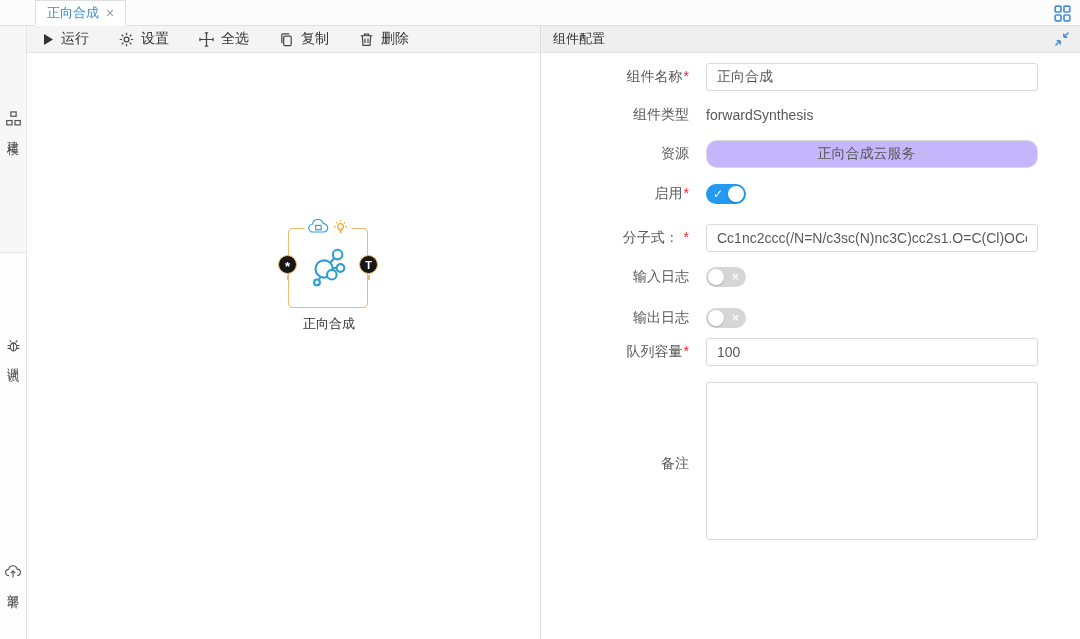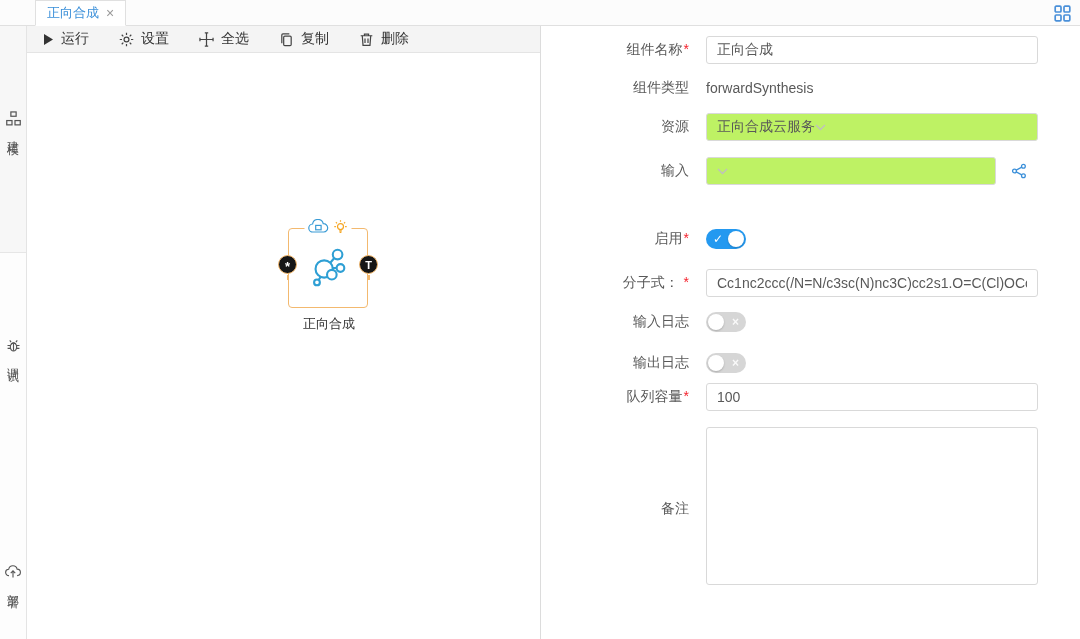--- a/index.html
+++ b/index.html
@@ -67,23 +67,23 @@
   .frow.top .flabel { padding-top:5px; }
   .req { color:#f5222d; margin-left:1px; }
   .r1{margin-bottom:15px}.r2{margin-bottom:16px}.r3{margin-bottom:16px}
   .r4{margin-bottom:44px}.r5{margin-bottom:20px}.r6{margin-bottom:15px}
   .r7{margin-bottom:21px}.r8{margin-bottom:10px}.r9{margin-bottom:16px}
 
   .tinput { width:332px; height:28px; border:1px solid #d9d9d9; border-radius:3px;
     padding:0 10px; font-size:14px; color:#595959; outline:none; background:#fff;
     font-family:"Liberation Sans","DejaVu Sans",sans-serif; }
   .ttext { font-size:14px; color:#595959; }
-  .tselect { width:332px; height:28px; border:1px solid #d9d9d9; border-radius:3px;
-    display:flex; align-items:center; justify-content:flex-start; padding:0 10px;
-    font-size:14px; color:#595959; background:#bef264; cursor:pointer; }
+  .tselect { width:332px; height:28px; border:1px solid #d9d9d9; border-radius:11px;
+    display:flex; align-items:center; justify-content:center; padding:0 10px;
+    font-size:14px; color:#595959; background:#c4b5fd; cursor:pointer; }
   .tselect.small { width:290px; }
   .chev { display:block; }
   .share-wrap { margin-left:15px; cursor:pointer; display:flex; align-items:center; }
 
   .switch { position:relative; width:40px; height:20px; border-radius:10px; cursor:pointer; }
   .switch .knob { position:absolute; top:2px; width:16px; height:16px; border-radius:50%;
     background:#fff; box-shadow:0 1px 2px rgba(0,0,0,.2); }
   .switch.on { background:#2499f0; }
   .switch.on .knob { right:2px; }
   .switch.on .mark { position:absolute; left:7px; top:2px; color:#fff; font-size:12px; line-height:16px; }
@@ -236,20 +236,29 @@
       </div>
       <div class="port port-out">
         <span>T</span>
       </div>
 
       <div class="node-label">正向合成</div>
     </div>
   </div>
 
   <div id="panel">
+    <div id="panel-header">
+      <span id="panel-title">组件配置</span>
+      <svg class="shrink-icon" viewBox="0 0 16 16">
+        <g fill="none" stroke="#4a90d9" stroke-width="1.5">
+          <path d="M14.5 1.5L9.8 6.2M9.8 6.2V2.6M9.8 6.2h3.6"></path>
+          <path d="M1.5 14.5l4.7-4.7M6.2 9.8v3.6M6.2 9.8H2.6"></path>
+        </g>
+      </svg>
+    </div>
 
     <div id="panel-body">
 
       <div class="frow r1">
         <div class="flabel">
           <span>组件名称</span><span class="req">*</span>
         </div>
         <input class="tinput" value="正向合成" style="">
       </div>
 
@@ -265,41 +274,20 @@
           <span>资源</span>
         </div>
         <div class="tselect">
           <span>正向合成云服务</span>
           <svg class="chev" width="11" height="7" viewBox="0 0 11 7">
             <path d="M1 1l4.5 4.5L10 1" fill="none" stroke="#bfbfbf" stroke-width="1.4"></path>
           </svg>
         </div>
       </div>
 
-      <div class="frow r4">
-        <div class="flabel">
-          <span>输入</span>
-        </div>
-        <div class="tselect small">
-          <span></span>
-          <svg class="chev" width="11" height="7" viewBox="0 0 11 7">
-            <path d="M1 1l4.5 4.5L10 1" fill="none" stroke="#bfbfbf" stroke-width="1.4"></path>
-          </svg>
-        </div>
-        <span class="share-wrap">
-          <svg width="16" height="16" viewBox="0 0 16 16">
-            <g stroke="#3a8fd9" stroke-width="1.3" fill="none">
-              <path d="M5.2 7.1l5.6-3M5.2 8.9l5.6 3"></path>
-              <circle cx="12.4" cy="3.3" r="1.9" fill="#fff"></circle>
-              <circle cx="12.4" cy="12.7" r="1.9" fill="#fff"></circle>
-              <circle cx="3.5" cy="8" r="1.9" fill="#fff"></circle>
-            </g>
-          </svg>
-        </span>
-      </div>
 
       <div class="frow r5">
         <div class="flabel">
           <span>启用</span><span class="req">*</span>
         </div>
         <div class="switch on">
           <span class="mark">✓</span>
           <span class="knob"></span>
         </div>
       </div>

